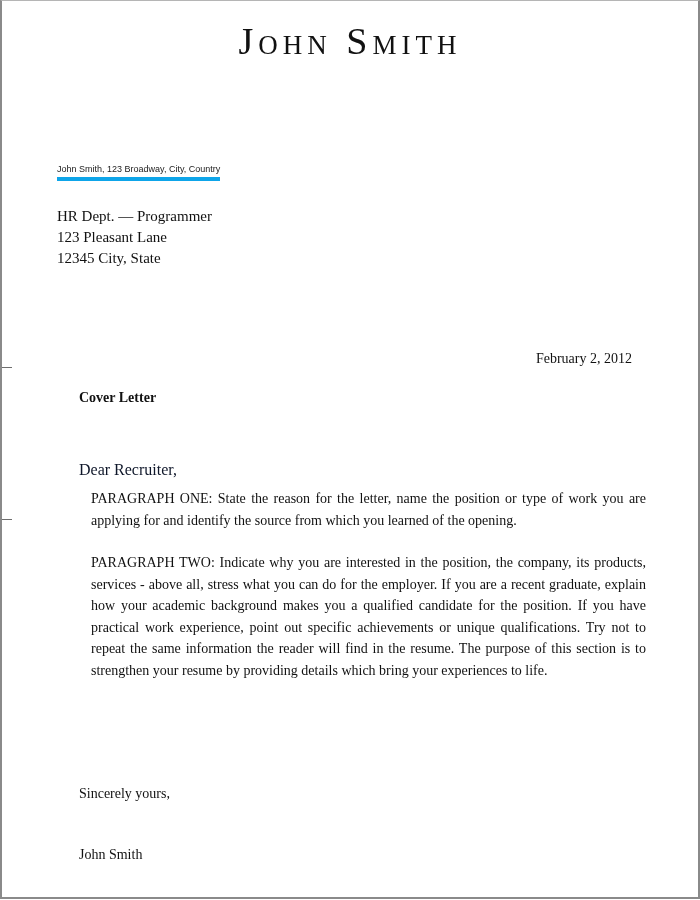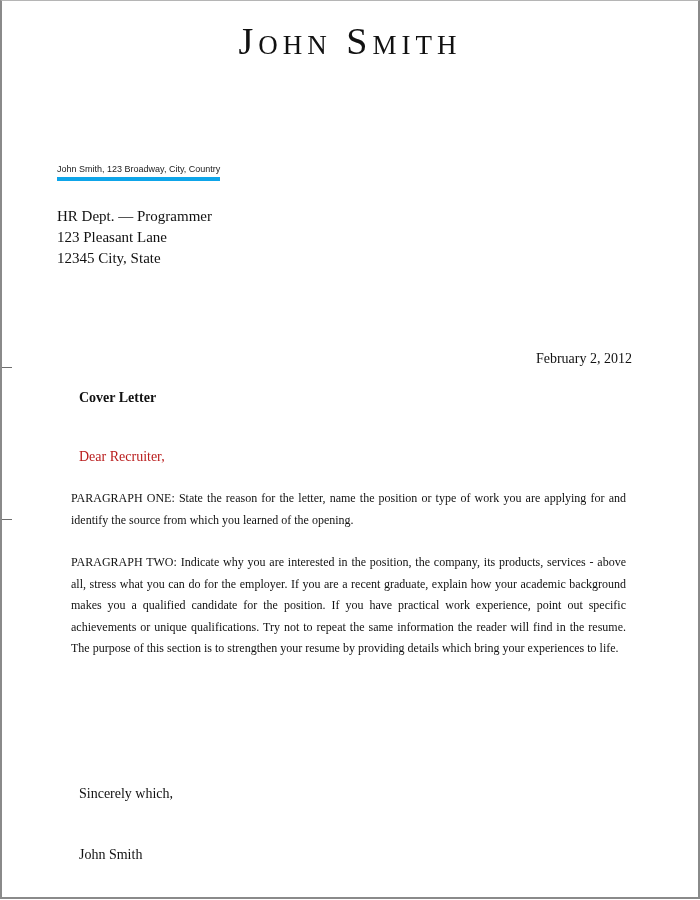--- a/index.html
+++ b/index.html
@@ -83,29 +83,29 @@
       position: absolute;
       left: 77px;
       top: 389px;
       font-size: 14px;
       font-weight: bold;
       color: #111;
     }
     .salutation {
       position: absolute;
       left: 77px;
-      top: 448px;
-      font-size: 14px;
-      color: #b91c1c;
+      top: 460px;
+      font-size: 16px;
+      color: #0f172a;
     }
     .para {
       position: absolute;
-      left: 69px;
+      left: 89px;
       width: 555px;
-      font-size: 12px;
+      font-size: 14px;
       line-height: 21.5px;
       text-align: justify;
       color: #111;
       hyphens: auto;
     }
     .p1 { top: 487px; }
     .p2 { top: 551px; }
     .p3 { top: 690px; }
     .closing {
       position: absolute;
@@ -141,15 +141,15 @@
 
   <div class="date">February 2, 2012</div>
 
   <div class="subject">Cover Letter</div>
 
   <div class="salutation">Dear Recruiter,</div>
 
   <div class="para p1">PARAGRAPH ONE: State the reason for the letter, name the position or type of work you are applying for and identify the source from which you learned of the opening.</div>
   <div class="para p2">PARAGRAPH TWO: Indicate why you are interested in the position, the company, its products, services - above all, stress what you can do for the employer. If you are a recent graduate, explain how your academic background makes you a qualified candidate for the position. If you have practical work experience, point out specific achievements or unique qualifications. Try not to repeat the same information the reader will find in the resume. The purpose of this section is to strengthen your resume by providing details which bring your experiences to life.</div>
 
-  <div class="closing">Sincerely which,</div>
+  <div class="closing">Sincerely yours,</div>
   <div class="signature">John Smith</div>
 </div>
 
 </body></html>

